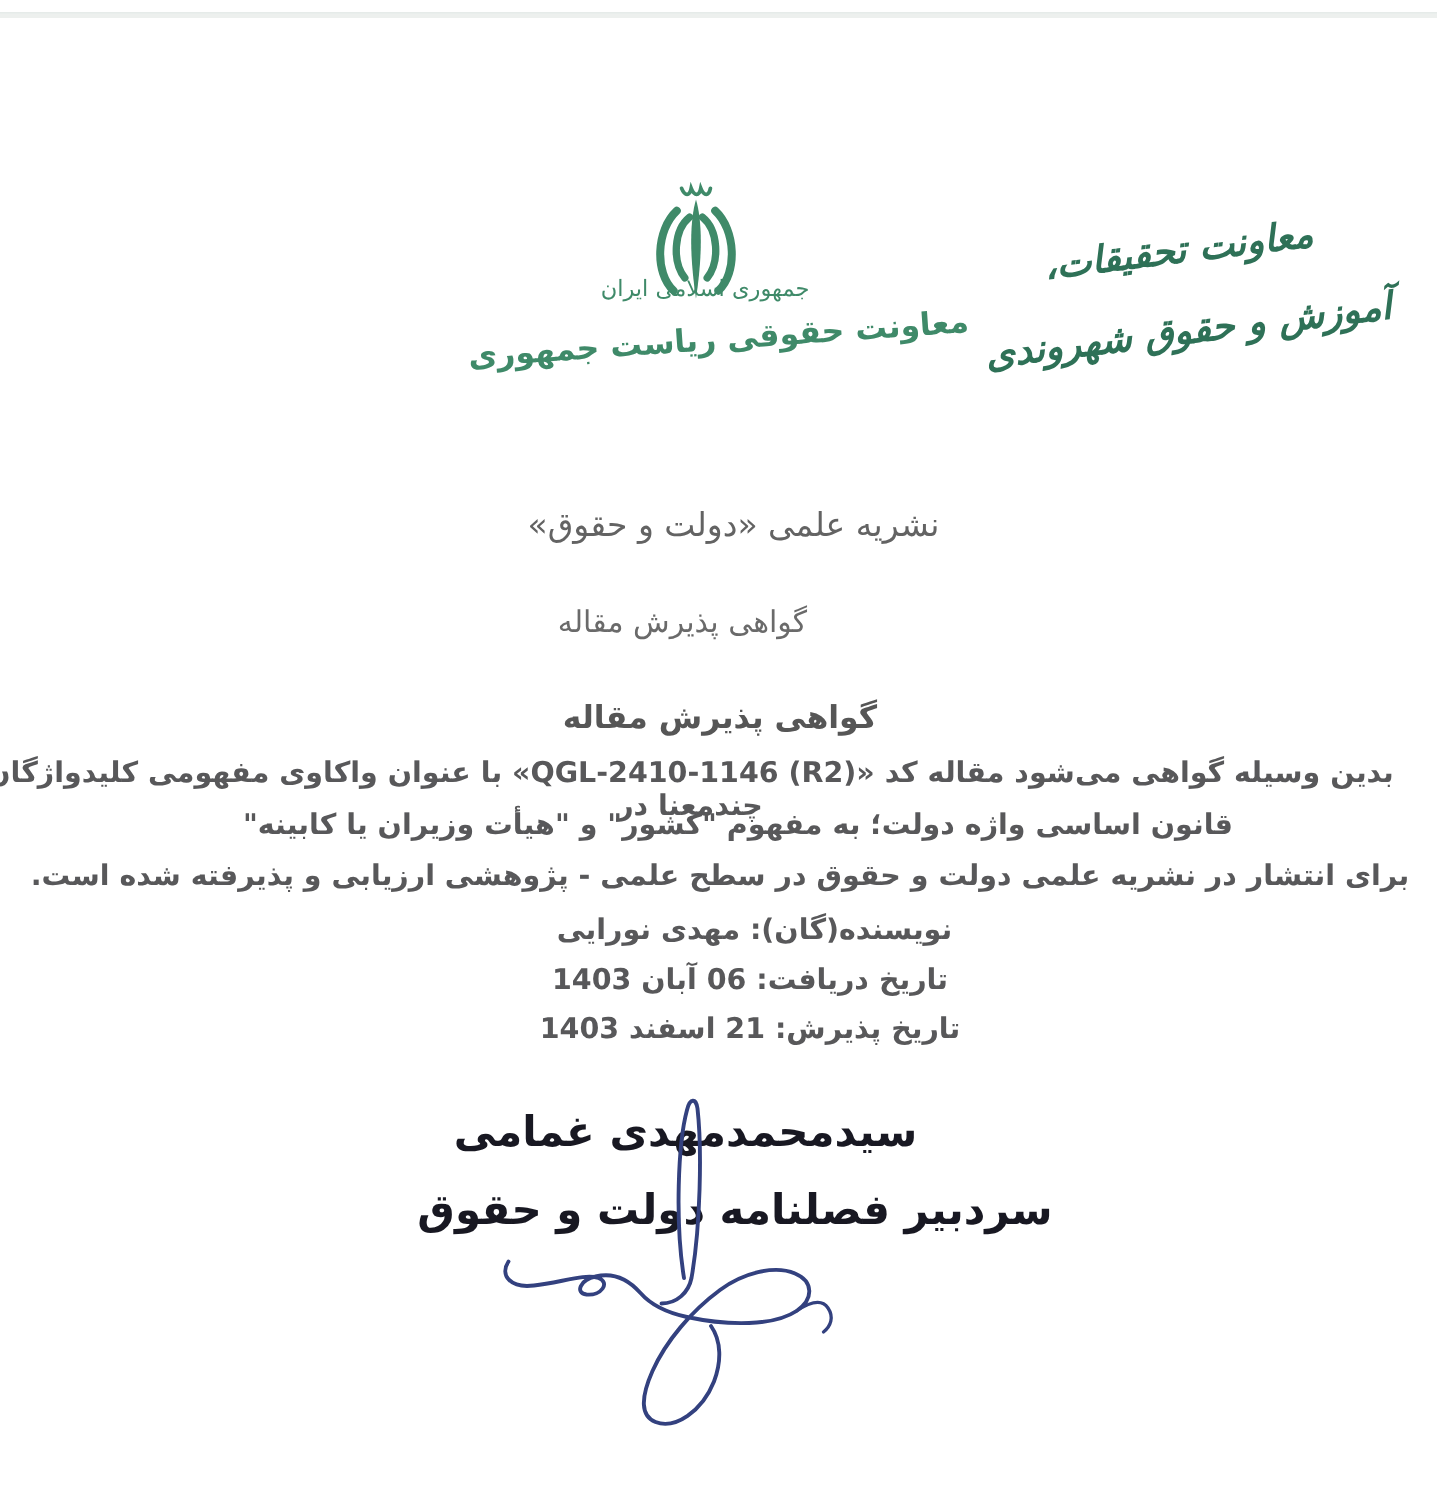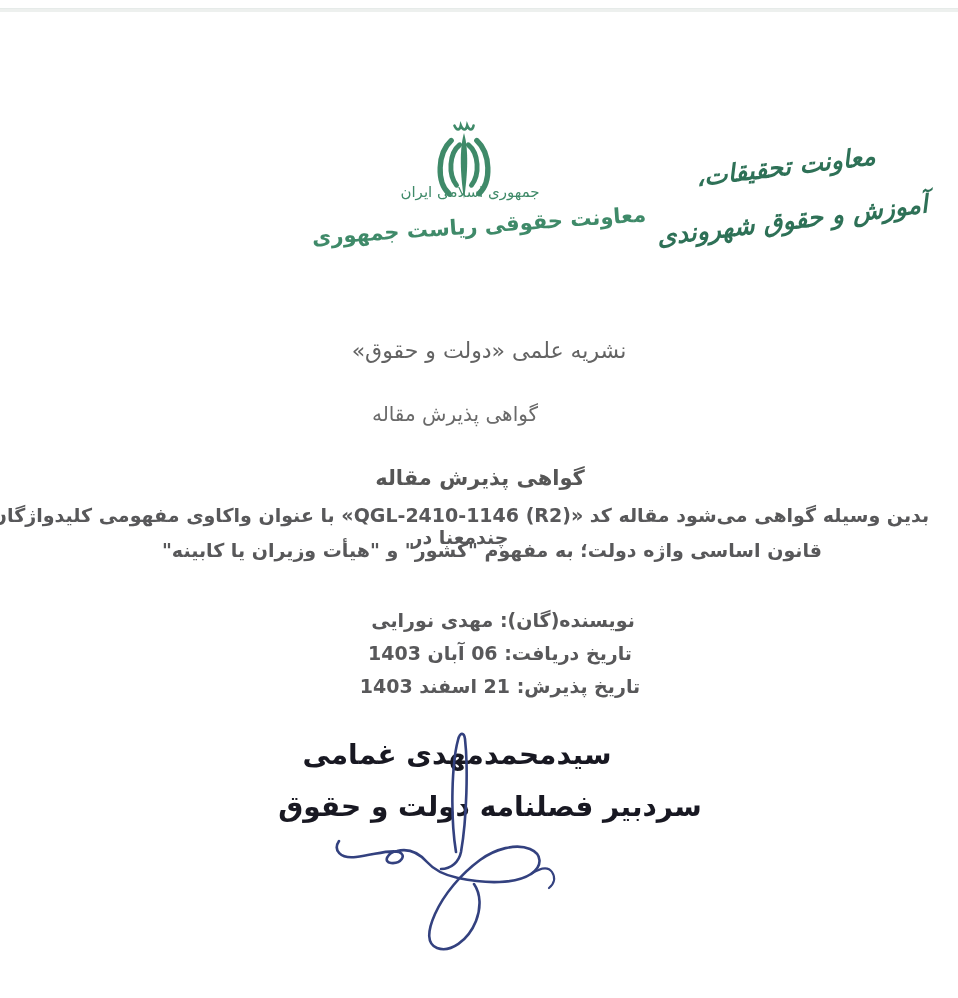--- a/index.html
+++ b/index.html
@@ -58,20 +58,21 @@
     <div>معاونت تحقیقات،</div>
     <div>آموزش و حقوق شهروندی</div>
   </div>
 
   <div class="abs ctr journal-title">نشریه علمی «دولت و حقوق»</div>
   <div class="abs ctr cert-light">گواهی پذیرش مقاله</div>
 
   <div class="abs ctr cert-heading">گواهی پذیرش مقاله</div>
   <div class="abs ctr body-line l1">بدین وسیله گواهی می‌شود مقاله کد «QGL-2410-1146 (R2)» با عنوان واکاوی مفهومی کلیدواژگان چندمعنا در</div>
   <div class="abs ctr body-line l2">قانون اساسی واژه دولت؛ به مفهوم "کشور" و "هیأت وزیران یا کابینه"</div>
+  <div class="abs ctr body-line l3">برای انتشار در نشریه علمی دولت و حقوق در سطح علمی - پژوهشی ارزیابی و پذیرفته شده است.</div>
   <div class="abs ctr body-line authors">نویسنده(گان): مهدی نورایی</div>
   <div class="abs ctr body-line received">تاریخ دریافت: 06 آبان 1403</div>
   <div class="abs ctr body-line accepted">تاریخ پذیرش: 21 اسفند 1403</div>
 
   <div class="abs ctr sig-text sig-name">سیدمحمدمهدی غمامی</div>
   <div class="abs ctr sig-text sig-role">سردبیر فصلنامه دولت و حقوق</div>
 
   <div class="abs" style="left:320px;top:722px;width:260px;height:235px;">
     <svg width="260" height="235" viewBox="320 722 260 235" fill="none">
       <path d="M456 852 C450 815 452 762 458 740 C460 732 464 732 465 739 C468 766 467 818 461 852 C459 862 451 869 441 869" stroke="#33417f" stroke-width="2.6" stroke-linecap="round"></path>

